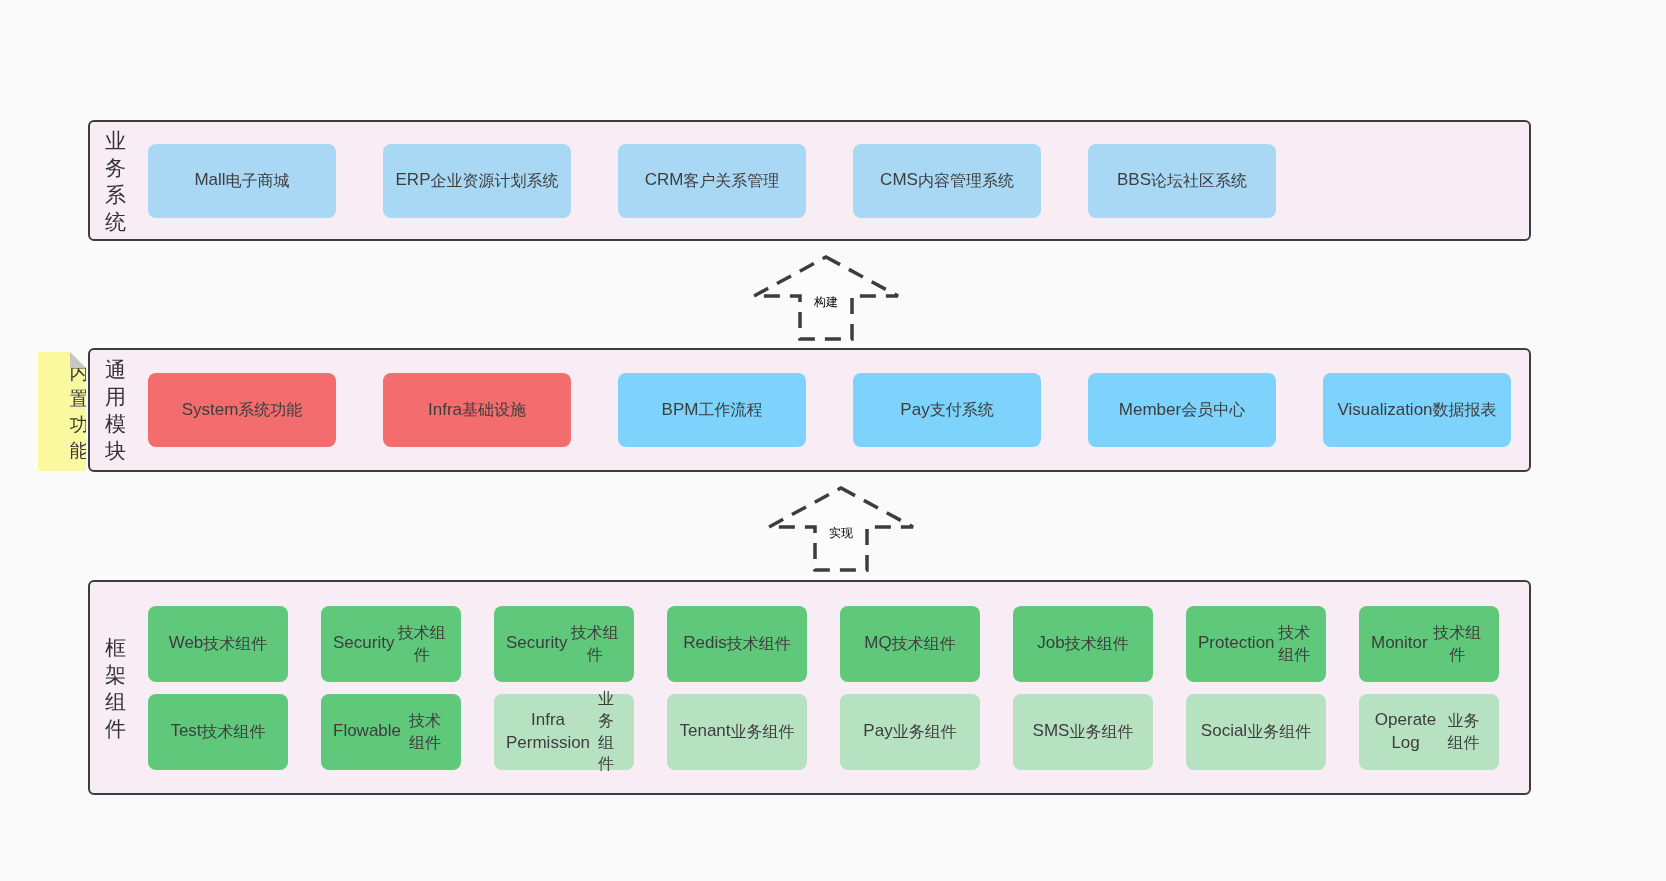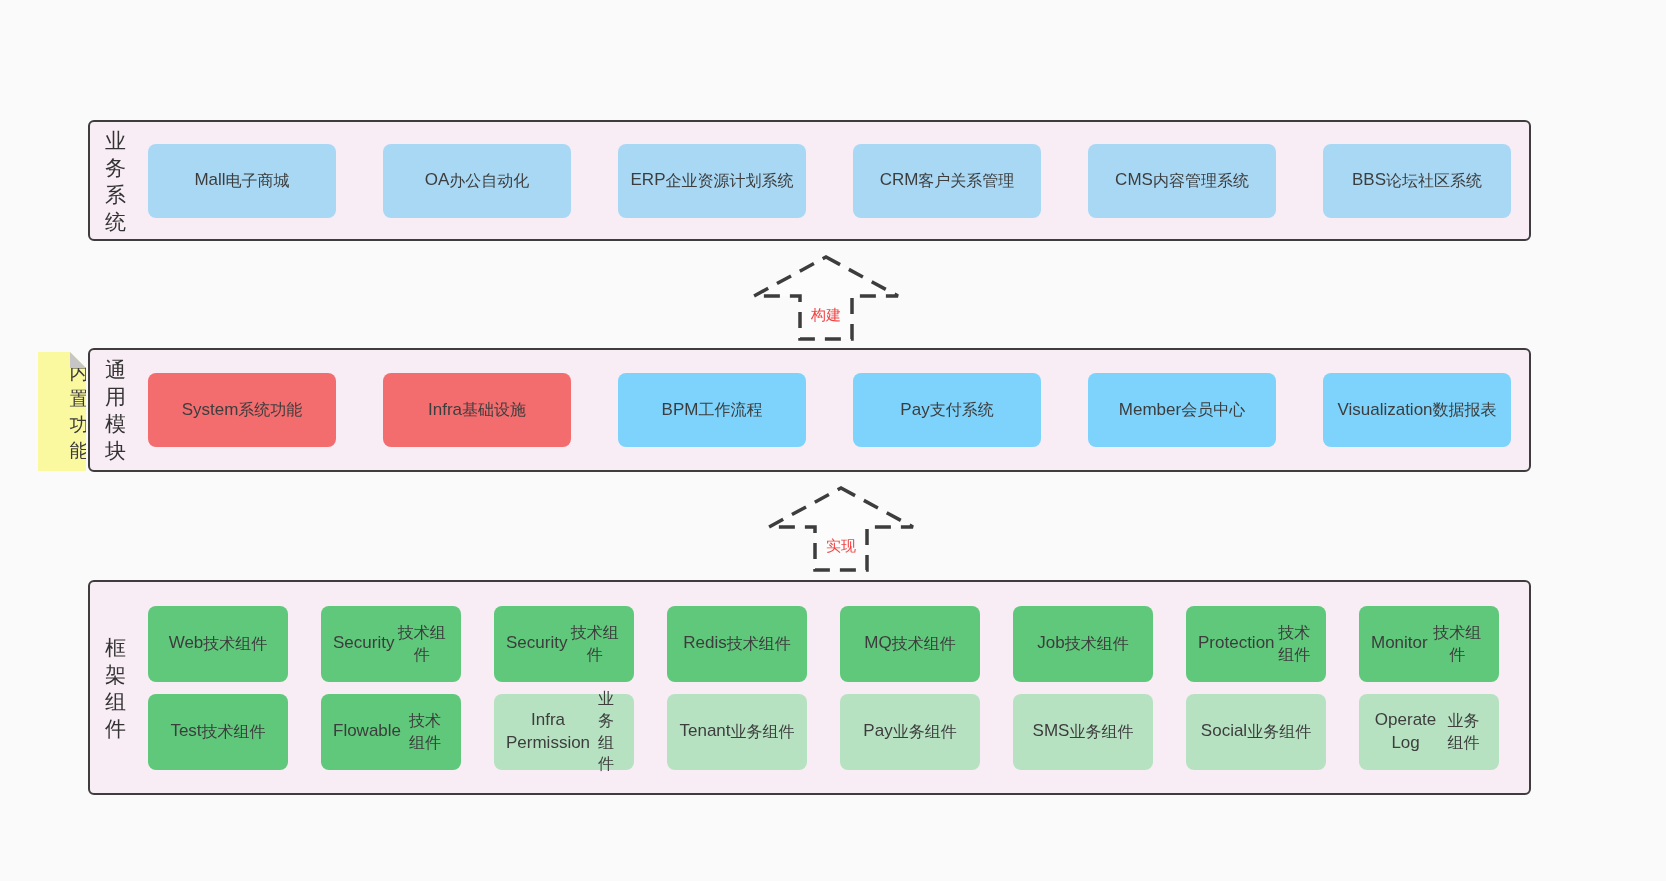--- a/index.html
+++ b/index.html
@@ -109,44 +109,40 @@
   
   .arrow {
     position: absolute;
     width: 152px;
     height: 90px;
   }
   .arrow svg { display: block; width: 100%; height: 100%; }
   .arrow-label {
     position: absolute;
     left: 50%;
-    top: 53px;
+    top: 41px;
     transform: translateX(-50%);
-    font-size: 15px;
-    color: #ef4444;
+    font-size: 12px;
+    color: #000000;
     background: #fcfcfc;
     padding: 0 2px;
     white-space: nowrap;
   }
 </style>
 </head>
 <body>
 
 <div class="canvas">
 
   <div class="band" style="top:120px;height:121px;">
     <div class="band-label">业务系统</div>
     <div class="boxes">
       <div class="box blue">
         <span class="name">Mall</span>
         <span class="desc">电子商城</span>
-      </div>
-      <div class="box blue">
-        <span class="name">OA</span>
-        <span class="desc">办公自动化</span>
       </div>
       <div class="box blue">
         <span class="name">ERP</span>
         <span class="desc">企业资源计划系统</span>
       </div>
       <div class="box blue">
         <span class="name">CRM</span>
         <span class="desc">客户关系管理</span>
       </div>
       <div class="box blue">

